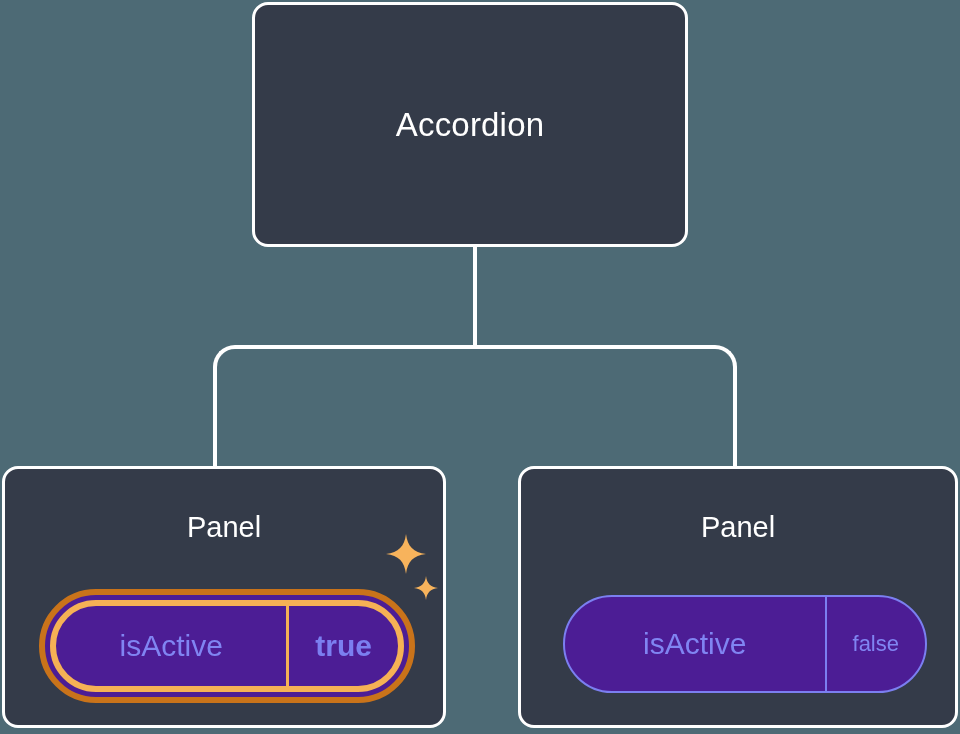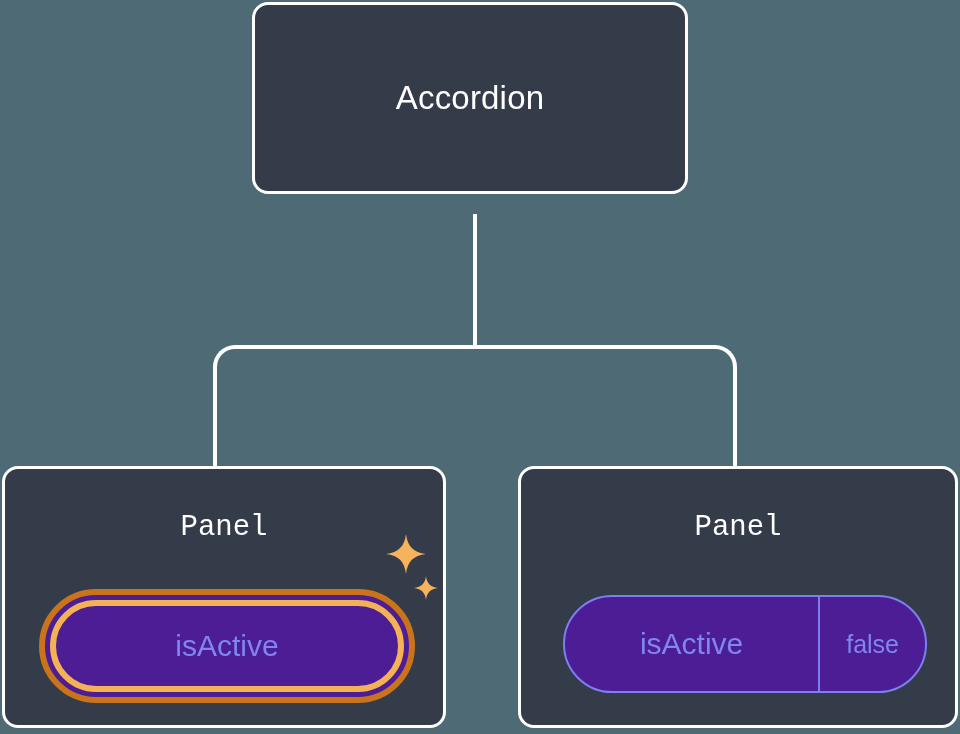--- a/index.html
+++ b/index.html
@@ -23,21 +23,21 @@
     background: #343b49;
     border: 3px solid #ffffff;
     border-radius: 16px;
     box-sizing: border-box;
   }
 
   #root-node {
     left: 252px;
     top: 2px;
     width: 436px;
-    height: 192px;
+    height: 245px;
   }
 
   .root-title {
     position: absolute;
     left: 0;
     right: 0;
     top: 50%;
     transform: translateY(-50%);
     text-align: center;
     color: #ffffff;
@@ -62,21 +62,20 @@
 
   .panel-title {
     position: absolute;
     left: 0;
     right: 0;
     top: 42px;
     text-align: center;
     color: #ffffff;
     font-size: 29px;
     font-weight: 400;
-    font-family: Liberation Mono, monospace;
   }
 
   
   .pill {
     position: absolute;
     display: flex;
     align-items: stretch;
     box-sizing: border-box;
     border-radius: 999px;
     background: #4c1d95;
@@ -96,21 +95,21 @@
   }
   .pill-plain .pill-key {
     color: #8085f2;
     font-size: 30px;
     font-weight: 400;
     padding: 0 26px;
     flex: 1 1 auto;
   }
   .pill-plain .pill-val {
     color: #8085f2;
-    font-size: 25px;
+    font-size: 22px;
     font-weight: 400;
     padding: 0 26px;
     border-left: 2px solid #7b7ff0;
     flex: 0 0 auto;
   }
 
   #pill-right {
     left: 42px;
     top: 126px;
     width: 364px;
@@ -209,20 +208,21 @@
   <div class="node" id="root-node">
     <div class="root-title">Accordion</div>
   </div>
 
   <div class="node" id="panel-left">
     <div class="panel-title">Panel</div>
 
     <div class="pill" id="pill-left">
       <div class="pill-inner">
         <div class="pill-cell pill-key">isActive</div>
+        <div class="pill-cell pill-val">true</div>
       </div>
     </div>
   </div>
 
   <div class="sparkle" id="sparkle-big">
     <svg width="40" height="40" viewBox="0 0 40 40" aria-hidden="true">
       <path d="M20 0 C21.6 12.6 27.4 18.4 40 20 C27.4 21.6 21.6 27.4 20 40 C18.4 27.4 12.6 21.6 0 20 C12.6 18.4 18.4 12.6 20 0 Z" fill="#f7b35c"></path>
     </svg>
   </div>
   <div class="sparkle" id="sparkle-small">

